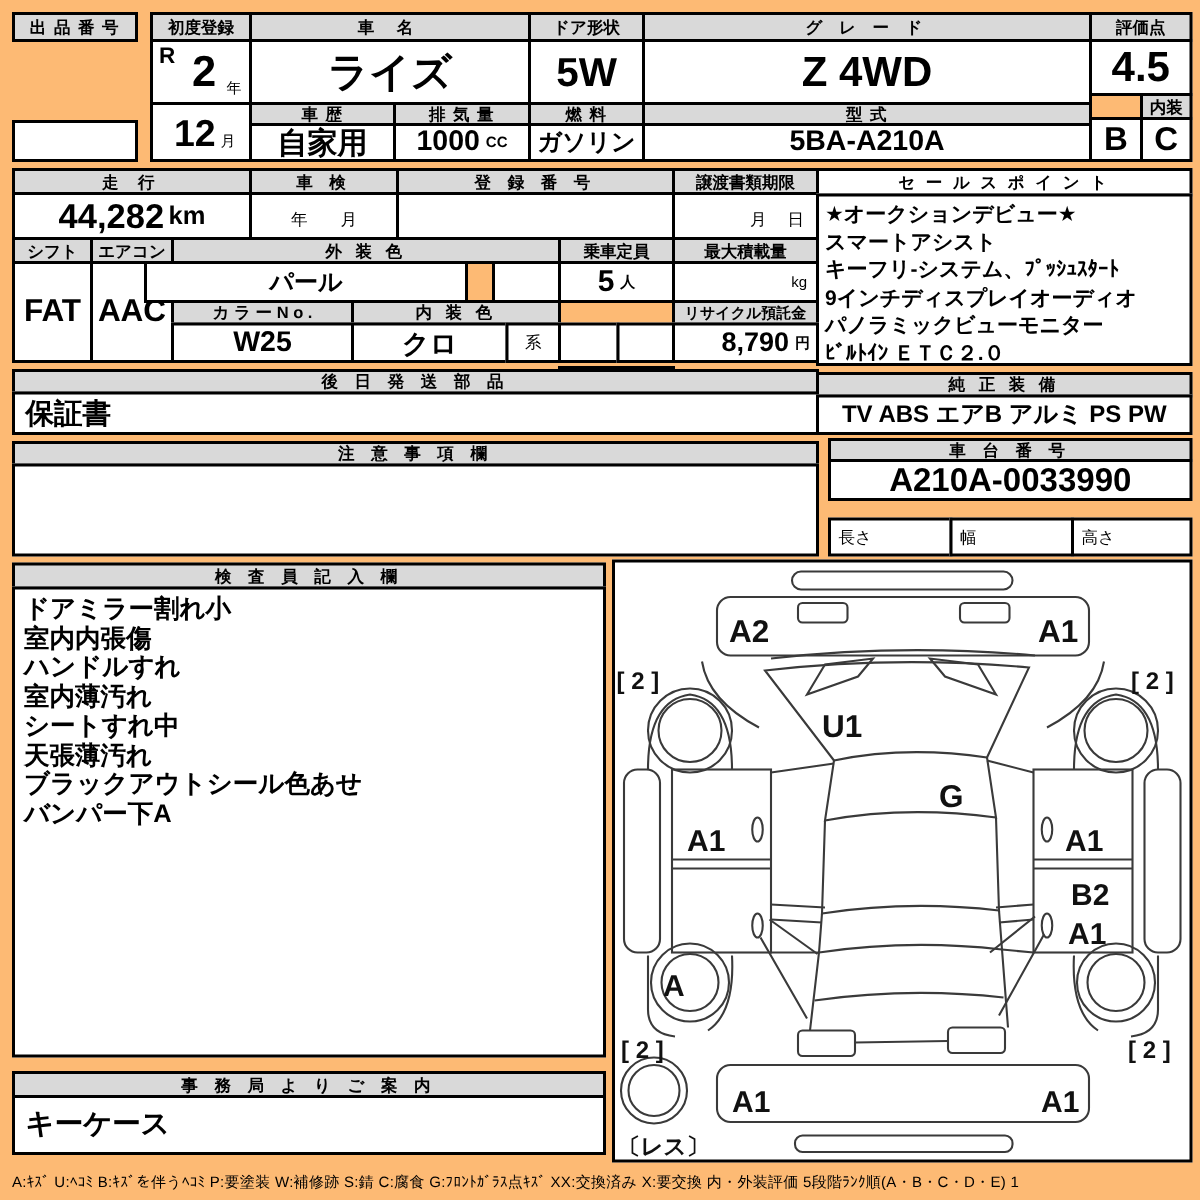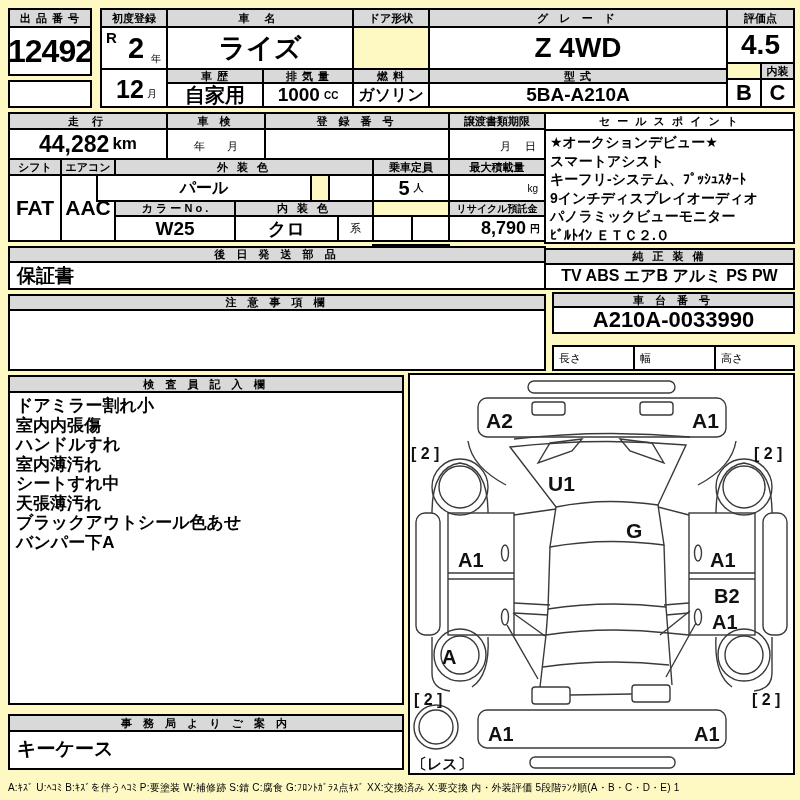--- a/index.html
+++ b/index.html
@@ -1,36 +1,35 @@
 <!DOCTYPE html>
 <html><head>
 <meta charset="utf-8">
 <style>
   html,body{margin:0;padding:0;background:#fff;}
-  #sheet{position:relative;width:800px;height:800px;background:#fef9c3;
+  #sheet{position:relative;width:800px;height:800px;background:#fdba74;
          font-family:"Liberation Sans","DejaVu Sans",sans-serif;color:#000;}
   .box{position:absolute;box-sizing:border-box;border:2px solid #000;background:#fff;}
   .hdr{position:absolute;box-sizing:border-box;border:2px solid #000;background:#d9d9d9;
        display:flex;align-items:center;justify-content:center;
        font-size:11px;font-weight:bold;letter-spacing:1px;white-space:pre;}
   .val{display:flex;align-items:center;justify-content:center;font-weight:bold;white-space:pre;}
   .left{justify-content:flex-start;padding-left:7px;}
   .unit{font-size:10px;font-weight:bold;margin-left:4px;}
   .salesline{font-size:14px;font-weight:bold;line-height:18.5px;white-space:nowrap;}
   .inspline{font-size:17px;font-weight:bold;line-height:19.5px;white-space:nowrap;}
   .legend{position:absolute;font-size:10px;white-space:nowrap;letter-spacing:0.2px;}
   svg text{font-family:"Liberation Sans","DejaVu Sans",sans-serif;font-weight:bold;fill:#111;}
 </style>
 </head>
 <body>
 
 <div id="sheet">
 
   <div class="hdr" style="left:8px;top:8px;width:84px;height:20px;">出 品 番 号</div>
-  <div class="box val" style="left:8px;top:26px;width:84px;height:50px;font-size:32px;letter-spacing:-1px;">12492</div>
   <div class="box" style="left:8px;top:80px;width:84px;height:28px;"></div>
 
   <div class="hdr" style="left:100px;top:8px;width:68px;height:20px;letter-spacing:0;">初度登録</div>
   <div class="box" style="left:100px;top:26px;width:68px;height:44px;">
     <span style="position:absolute;left:4px;top:1px;font-size:15px;font-weight:bold;">R</span>
     <span style="position:absolute;left:26px;top:4px;font-size:29px;font-weight:bold;">2</span>
     <span style="position:absolute;right:5px;bottom:2px;font-size:10px;">年</span>
   </div>
   <div class="box" style="left:100px;top:68px;width:68px;height:40px;">
     <span style="position:absolute;left:14px;top:5px;font-size:25px;font-weight:bold;">12</span>
@@ -40,20 +39,21 @@
   <div class="hdr" style="left:166px;top:8px;width:188px;height:20px;letter-spacing:6px;">車 名</div>
   <div class="box val" style="left:166px;top:26px;width:188px;height:44px;font-size:27px;">ライズ</div>
   <div class="hdr" style="left:166px;top:68px;width:98px;height:16px;">車 歴</div>
   <div class="box val" style="left:166px;top:82px;width:98px;height:26px;font-size:20px;">自家用</div>
   <div class="hdr" style="left:262px;top:68px;width:92px;height:16px;">排 気 量</div>
   <div class="box val" style="left:262px;top:82px;width:92px;height:26px;font-size:19px;">
     <span>1000</span><span class="unit">CC</span>
   </div>
 
   <div class="hdr" style="left:352px;top:8px;width:78px;height:20px;letter-spacing:0;">ドア形状</div>
+  <div class="box val" style="left:352px;top:26px;width:78px;height:44px;font-size:27px;">5W</div>
   <div class="hdr" style="left:352px;top:68px;width:78px;height:16px;">燃 料</div>
   <div class="box val" style="left:352px;top:82px;width:78px;height:26px;font-size:16px;">ガソリン</div>
 
   <div class="hdr" style="left:428px;top:8px;width:300px;height:20px;letter-spacing:4px;">グ レ ー ド</div>
   <div class="box val" style="left:428px;top:26px;width:300px;height:44px;font-size:28px;">Z 4WD</div>
   <div class="hdr" style="left:428px;top:68px;width:300px;height:16px;">型 式</div>
   <div class="box val" style="left:428px;top:82px;width:300px;height:26px;font-size:19px;">5BA-A210A</div>
 
   <div class="hdr" style="left:726px;top:8px;width:69px;height:20px;letter-spacing:0;">評価点</div>
   <div class="box val" style="left:726px;top:26px;width:69px;height:38px;font-size:28px;">4.5</div>

